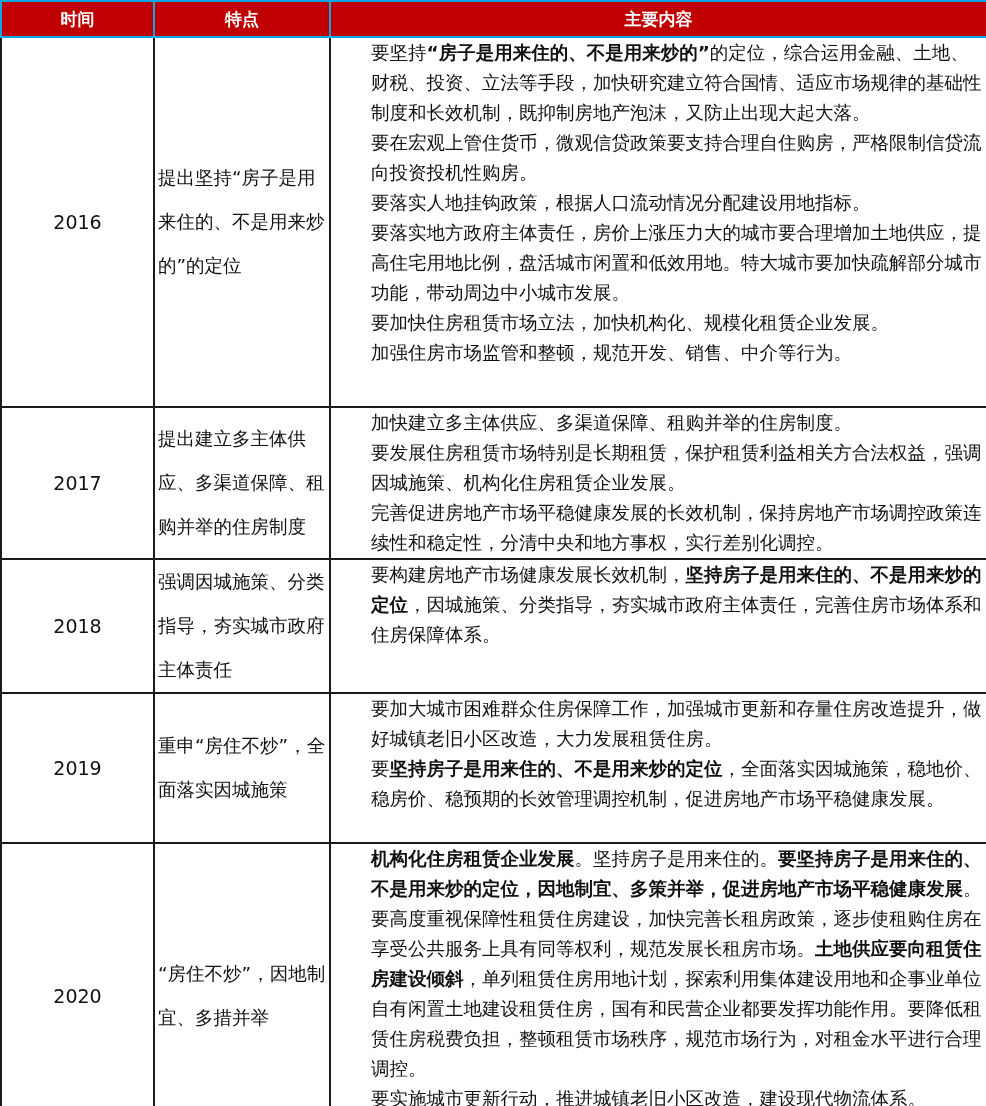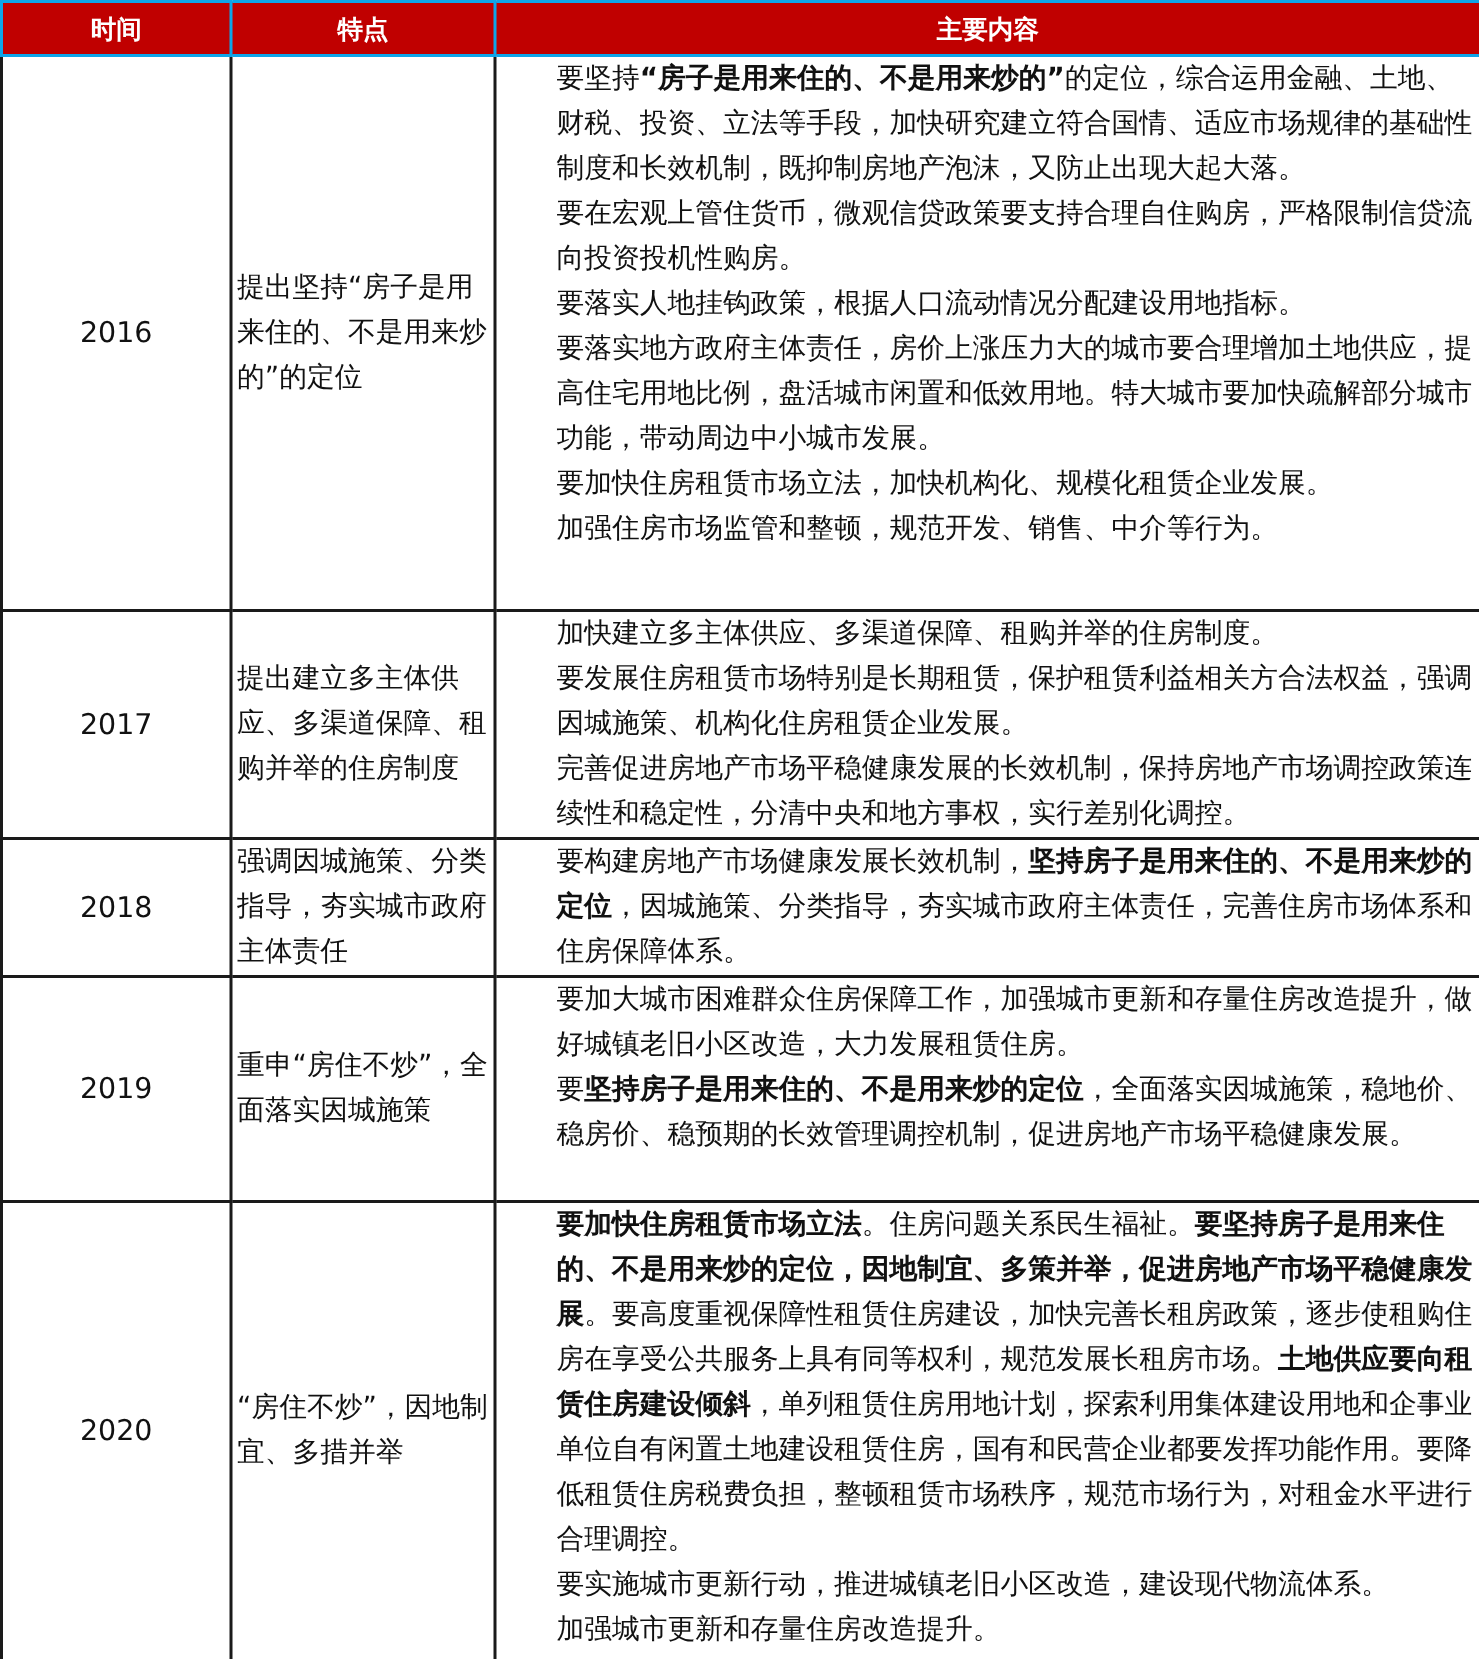--- a/index.html
+++ b/index.html
@@ -29,21 +29,21 @@
     vertical-align: middle;
     padding: 0 3px;
   }
   td.year {
     text-align: center;
     font-size: 19px;
     border-radius: 17px;
   }
   td.feature {
     font-size: 18.5px;
-    line-height: 30px;
+    line-height: 44px;
     text-align: left;
   }
   td.content {
     font-size: 18.5px;
     line-height: 30px;
     vertical-align: top;
     padding-left: 40px;
   }
   td.content p { margin: 0; }
   b { font-weight: bold; }
@@ -98,19 +98,19 @@
     <td class="feature">重申“房住不炒”，全面落实因城施策</td>
     <td class="content">
           <p><span>要加大城市困难群众住房保障工作，加强城市更新和存量住房改造提升，做好城镇老旧小区改造，大力发展租赁住房。</span></p>
           <p><span>要</span><b>坚持房子是用来住的、不是用来炒的定位</b><span>，全面落实因城施策，稳地价、稳房价、稳预期的长效管理调控机制，促进房地产市场平稳健康发展。</span></p>
         </td>
   </tr>
       <tr style="height: 306px;">
     <td class="year">2020</td>
     <td class="feature">“房住不炒”，因地制宜、多措并举</td>
     <td class="content">
-          <p><b>要加快住房租赁市场立法</b><span>。住房问题关系民生福祉。</span><b>要坚持房子是用来住的、不是用来炒的定位，因地制宜、多策并举，促进房地产市场平稳健康发展</b><span>。要高度重视保障性租赁住房建设，加快完善长租房政策，逐步使租购住房在享受公共服务上具有同等权利，规范发展长租房市场。</span><b>土地供应要向租赁住房建设倾斜</b><span>，单列租赁住房用地计划，探索利用集体建设用地和企事业单位自有闲置土地建设租赁住房，国有和民营企业都要发挥功能作用。要降低租赁住房税费负担，整顿租赁市场秩序，规范市场行为，对租金水平进行合理调控。</span></p>
+          <p><b>机构化住房租赁企业发展</b><span>。坚持房子是用来住的。</span><b>要坚持房子是用来住的、不是用来炒的定位，因地制宜、多策并举，促进房地产市场平稳健康发展</b><span>。要高度重视保障性租赁住房建设，加快完善长租房政策，逐步使租购住房在享受公共服务上具有同等权利，规范发展长租房市场。</span><b>土地供应要向租赁住房建设倾斜</b><span>，单列租赁住房用地计划，探索利用集体建设用地和企事业单位自有闲置土地建设租赁住房，国有和民营企业都要发挥功能作用。要降低租赁住房税费负担，整顿租赁市场秩序，规范市场行为，对租金水平进行合理调控。</span></p>
           <p><span>要实施城市更新行动，推进城镇老旧小区改造，建设现代物流体系。</span></p>
           <p><span>加强城市更新和存量住房改造提升。</span></p>
         </td>
   </tr>
     </tbody>
 </table>
 
 </body></html>

